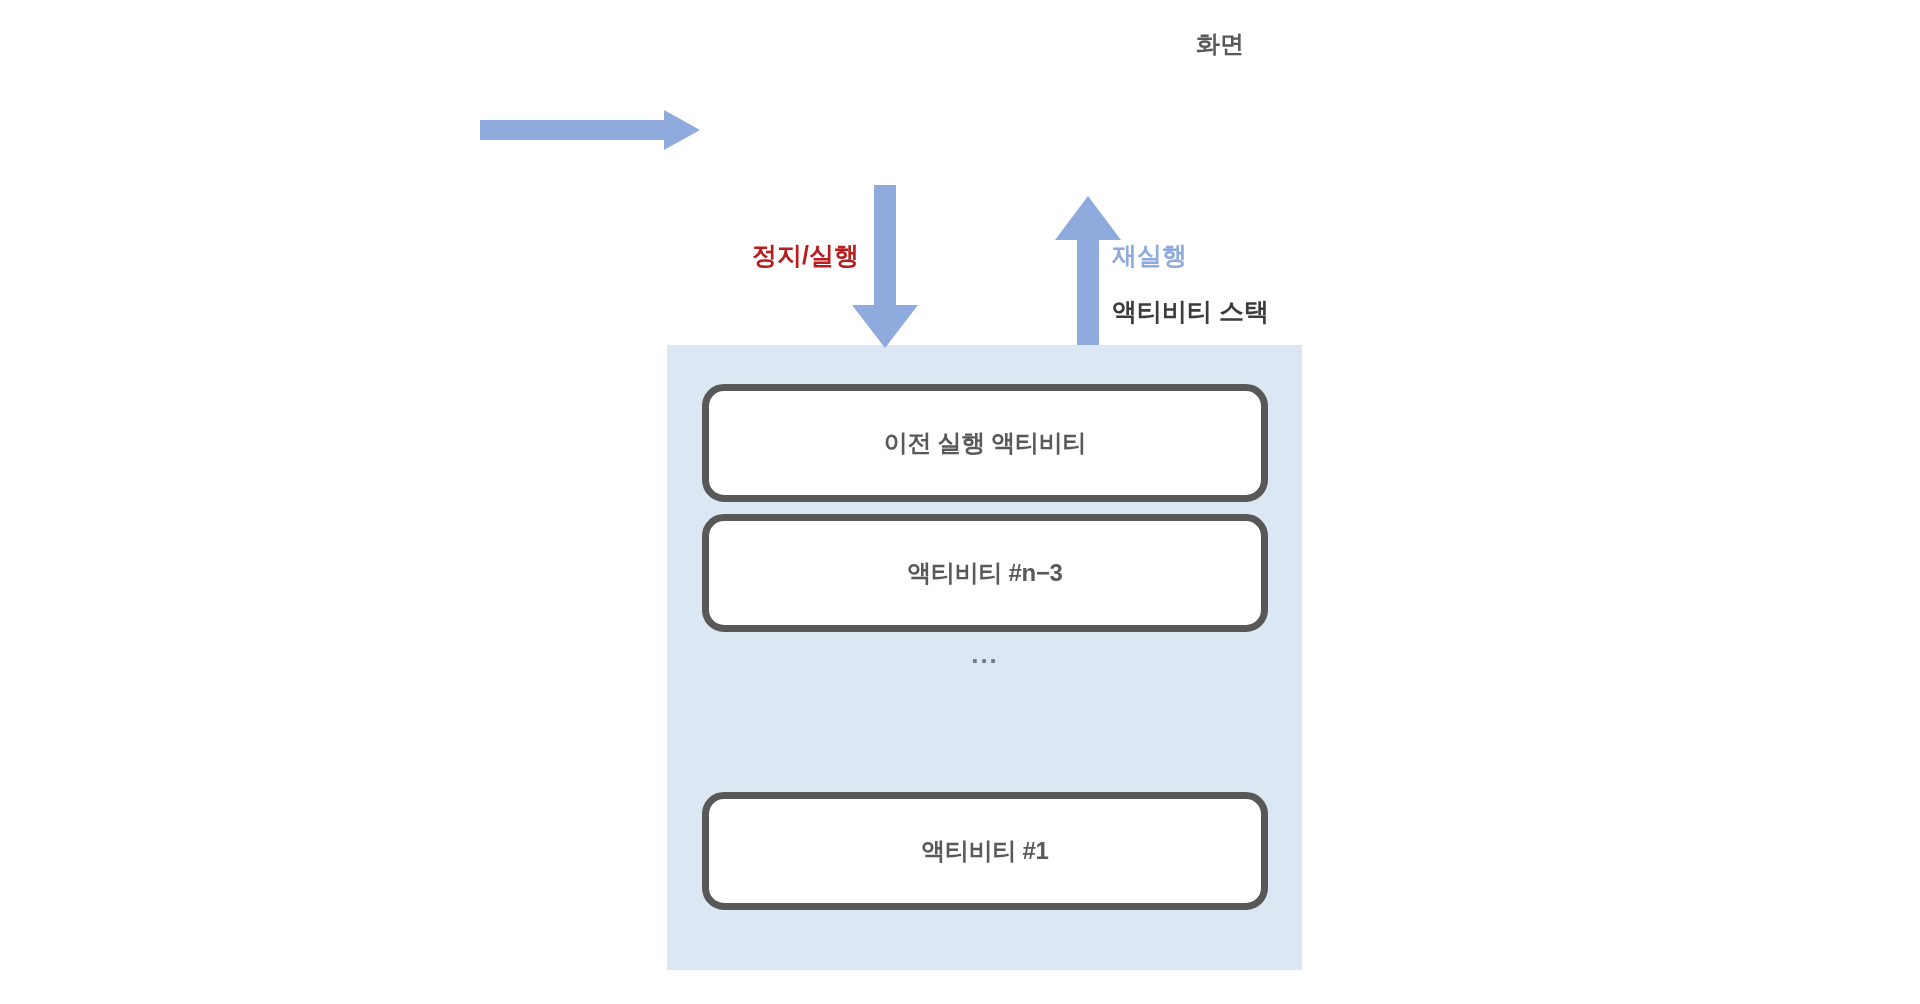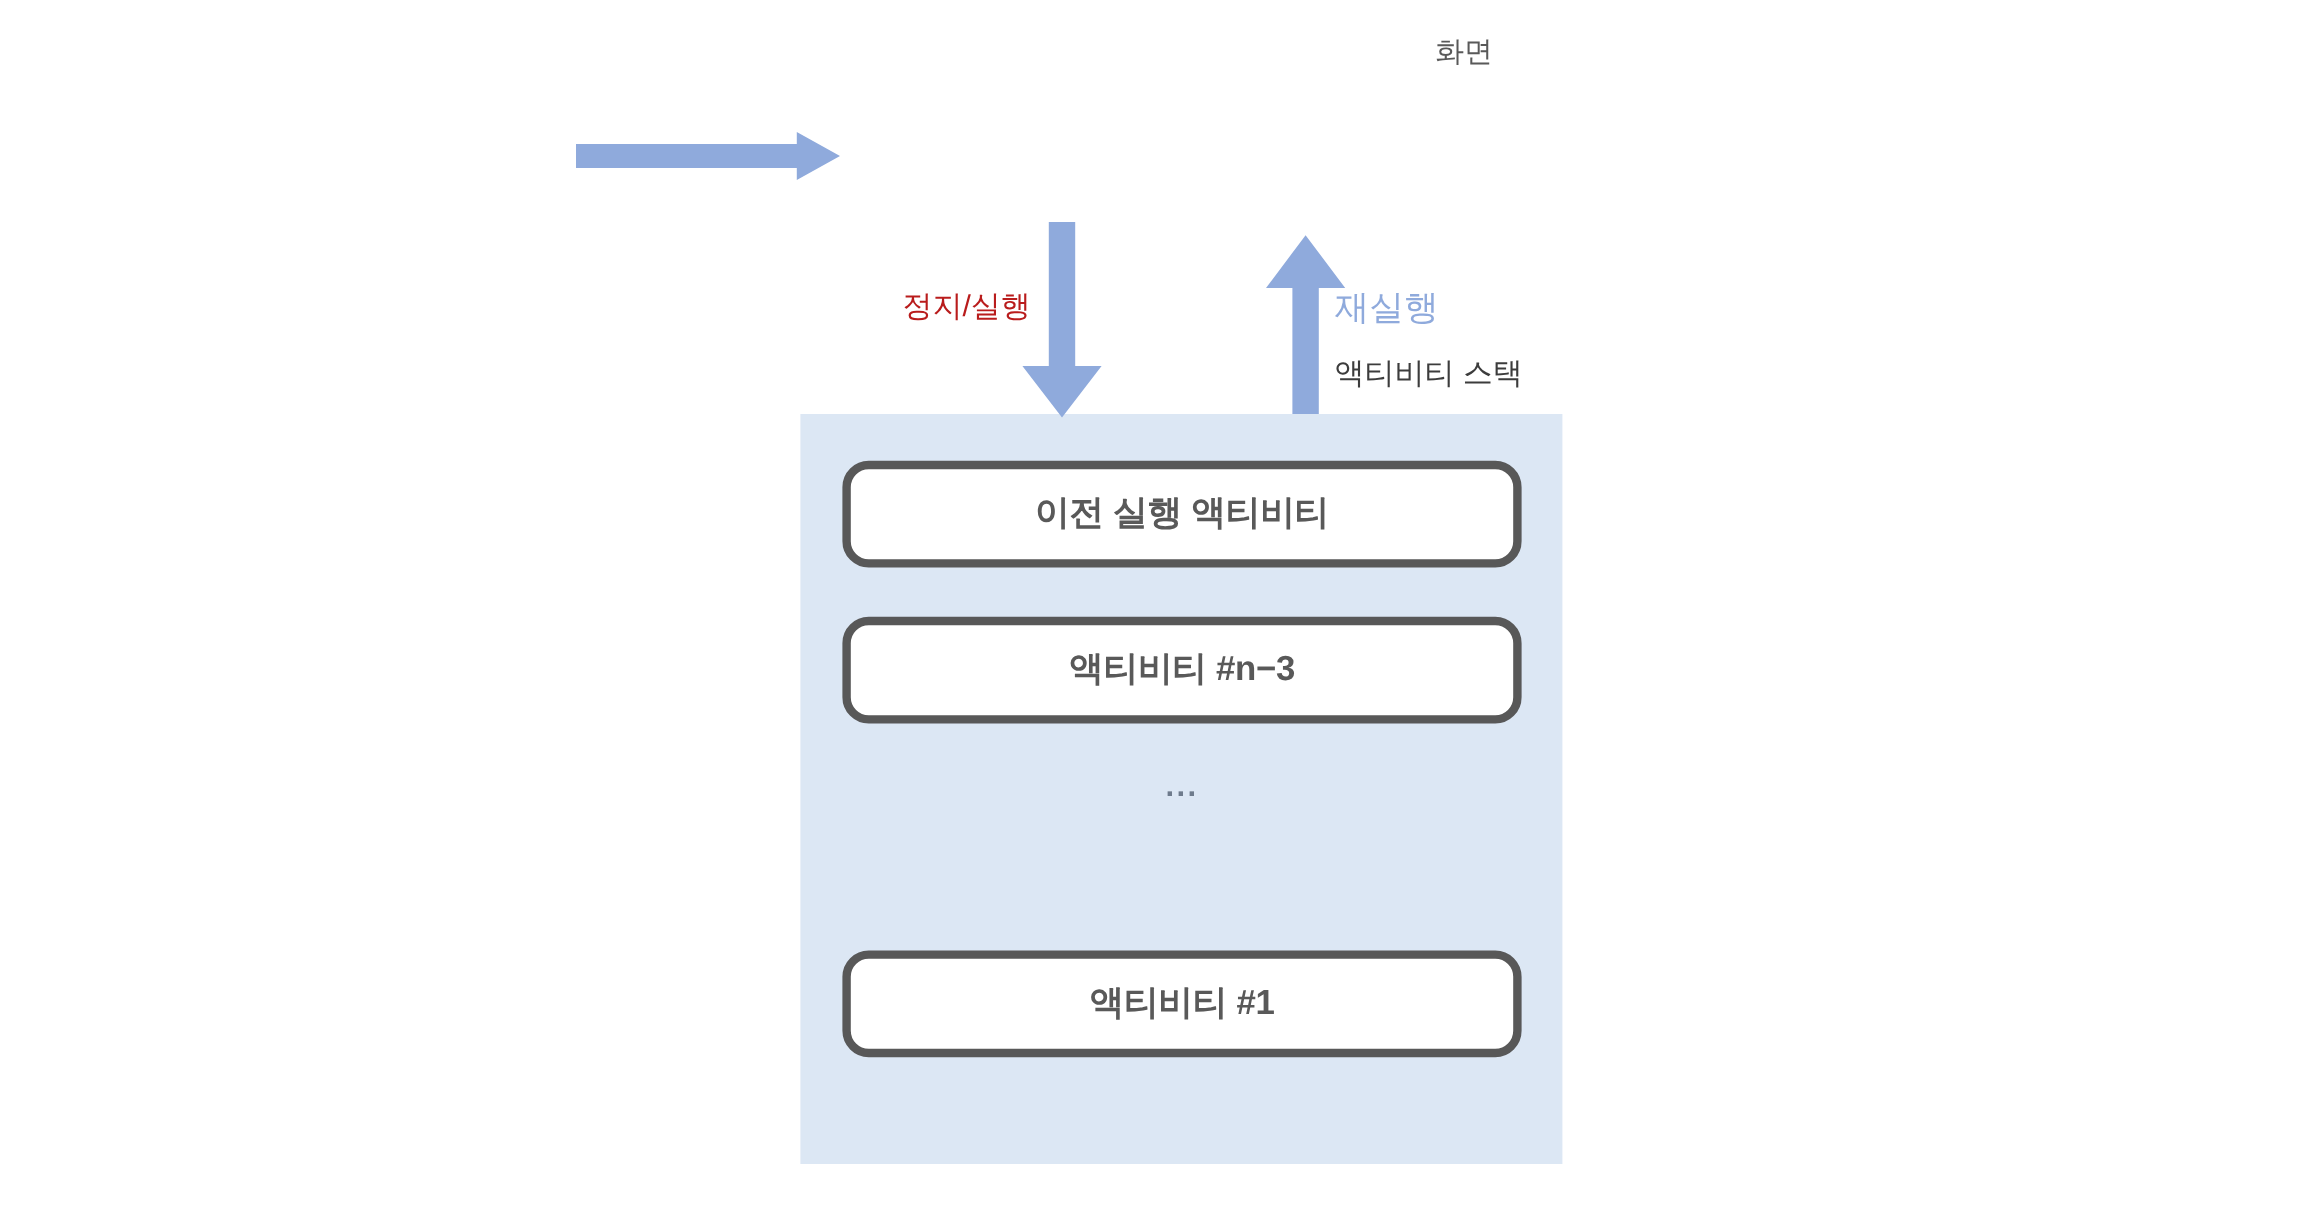--- a/index.html
+++ b/index.html
@@ -60,22 +60,22 @@
     left: 667px;
     top: 345px;
     width: 635px;
     height: 625px;
     background: #dce7f4;
   }
 
   .stack-node {
     left: 702px;
     width: 566px;
-    height: 89px;
-    font-size: 29px;
+    height: 118px;
+    font-size: 24px;
   }
   #stack-node-0 { top: 384px; }
   #stack-node-1 { top: 514px; }
   #stack-node-2 { top: 714px; }
   #stack-node-3 { top: 792px; }
 
   #stack-ellipsis {
     position: absolute;
     left: 702px;
     top: 641px;
@@ -96,38 +96,38 @@
     width: 1920px;
     height: 1004px;
     pointer-events: none;
   }
 
   
   .free-label {
     position: absolute;
     white-space: nowrap;
     line-height: 1;
-    font-weight: normal;
+    font-weight: bold;
   }
   #label-screen {
     left: 1196px;
     top: 32px;
     font-size: 24px;
     color: #595959;
   }
   #label-stop-run {
     left: 752px;
     top: 243px;
     font-size: 25px;
     color: #b91c1c;
   }
   #label-restart {
     left: 1112px;
     top: 243px;
-    font-size: 29px;
+    font-size: 25px;
     color: #8faadc;
   }
   #label-stack-name {
     left: 1112px;
     top: 299px;
     font-size: 25px;
     color: #3c3c3c;
     text-align: right;
   }
 </style>

